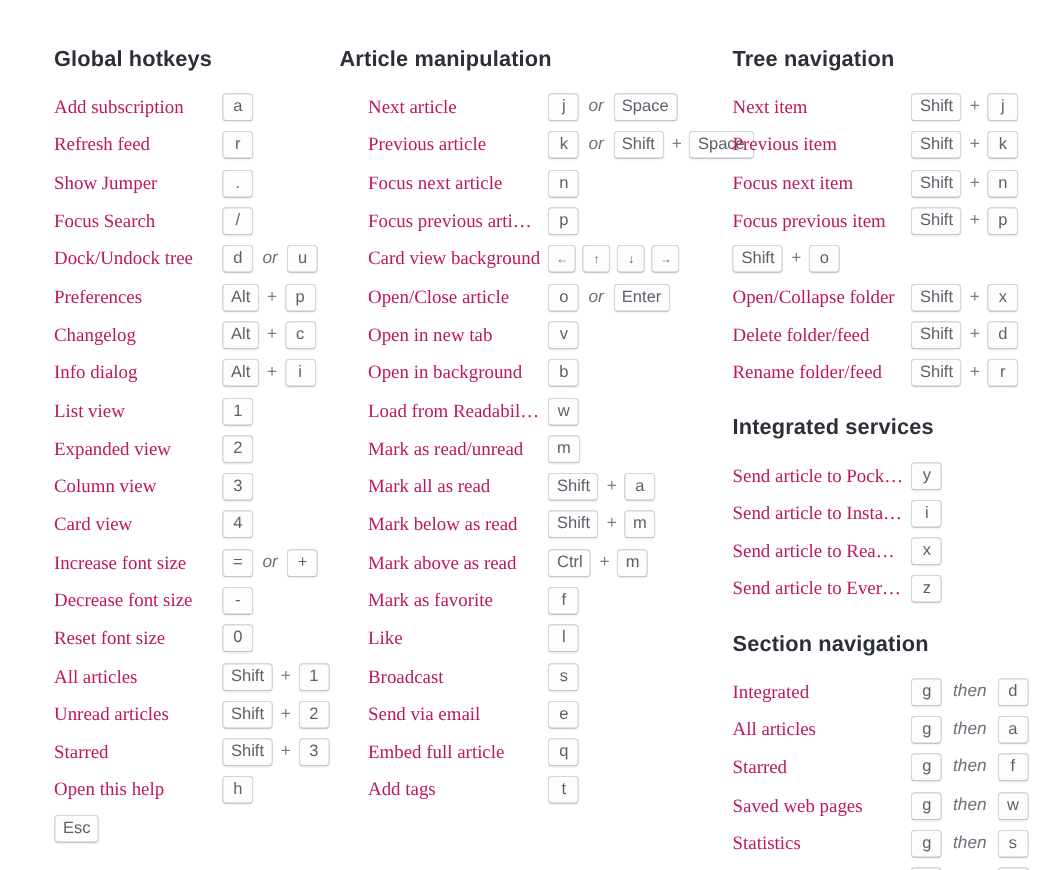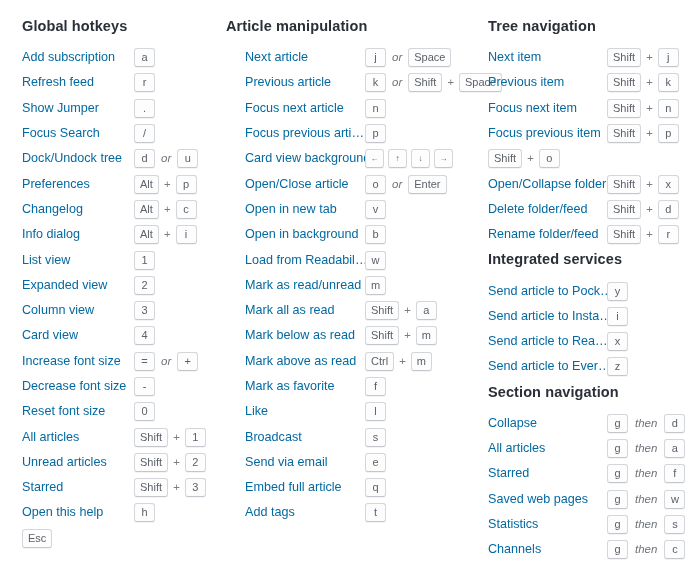--- a/index.html
+++ b/index.html
@@ -12,57 +12,58 @@
     background: #ffffff;
     font-family: "Liberation Sans", sans-serif;
     color: #4a4f56;
     overflow: hidden;
   }
   .help-panel {
     position: relative;
     width: 700px;
     height: 511px;
     box-sizing: border-box;
-    padding: 0;
+    padding: 14px;
   }
   .columns {
     display: flex;
     align-items: flex-start;
     padding-top: 18px;
   }
   .col {
     box-sizing: border-box;
   }
   .col-1 { width: 224px; padding-left: 22px; }
   .col-2 { width: 261px; padding-left: 2px; }
   .col-3 { width: 215px; padding-left: 3px; }
 
   .section + .section {
-    margin-top: 4px;
+    margin-top: 16px;
   }
   .section-title {
     font-size: 14.5px;
     font-weight: bold;
     color: #2b3038;
     letter-spacing: 0.1px;
     margin: 0 0 11px 0;
     line-height: 16px;
   }
   .shortcut-row {
     display: flex;
     align-items: center;
     height: 25.3px;
   }
   .shortcut-label {
     font-size: 12.6px;
-    color: #0369a1;
+    color: #be185d;
     line-height: 15px;
     white-space: nowrap;
     overflow: hidden;
     flex: 0 0 auto;
+    font-family: Liberation Serif, serif;
   }
   
   .col-1 .shortcut-label { width: 112px; }
   .col-2 .shortcut-label { width: 120px; margin-left: 19px; }
   .col-3 .shortcut-label { width: 119px; }
 
   .keys {
     display: flex;
     align-items: center;
     flex: 1 1 auto;
@@ -486,21 +487,21 @@
           <div class="shortcut-row">
             <div class="shortcut-label">Send article to Ever…</div>
             <div class="keys">
               <kbd class="key">z</kbd>
             </div>
           </div>
         </div>
         <div class="section">
           <div class="section-title">Section navigation</div>
           <div class="shortcut-row">
-            <div class="shortcut-label">Collapse</div>
+            <div class="shortcut-label">Integrated</div>
             <div class="keys">
               <kbd class="key">g</kbd>
               <span class="joiner then">then</span>
               <kbd class="key">d</kbd>
             </div>
           </div>
           <div class="shortcut-row">
             <div class="shortcut-label">All articles</div>
             <div class="keys">
               <kbd class="key">g</kbd>

